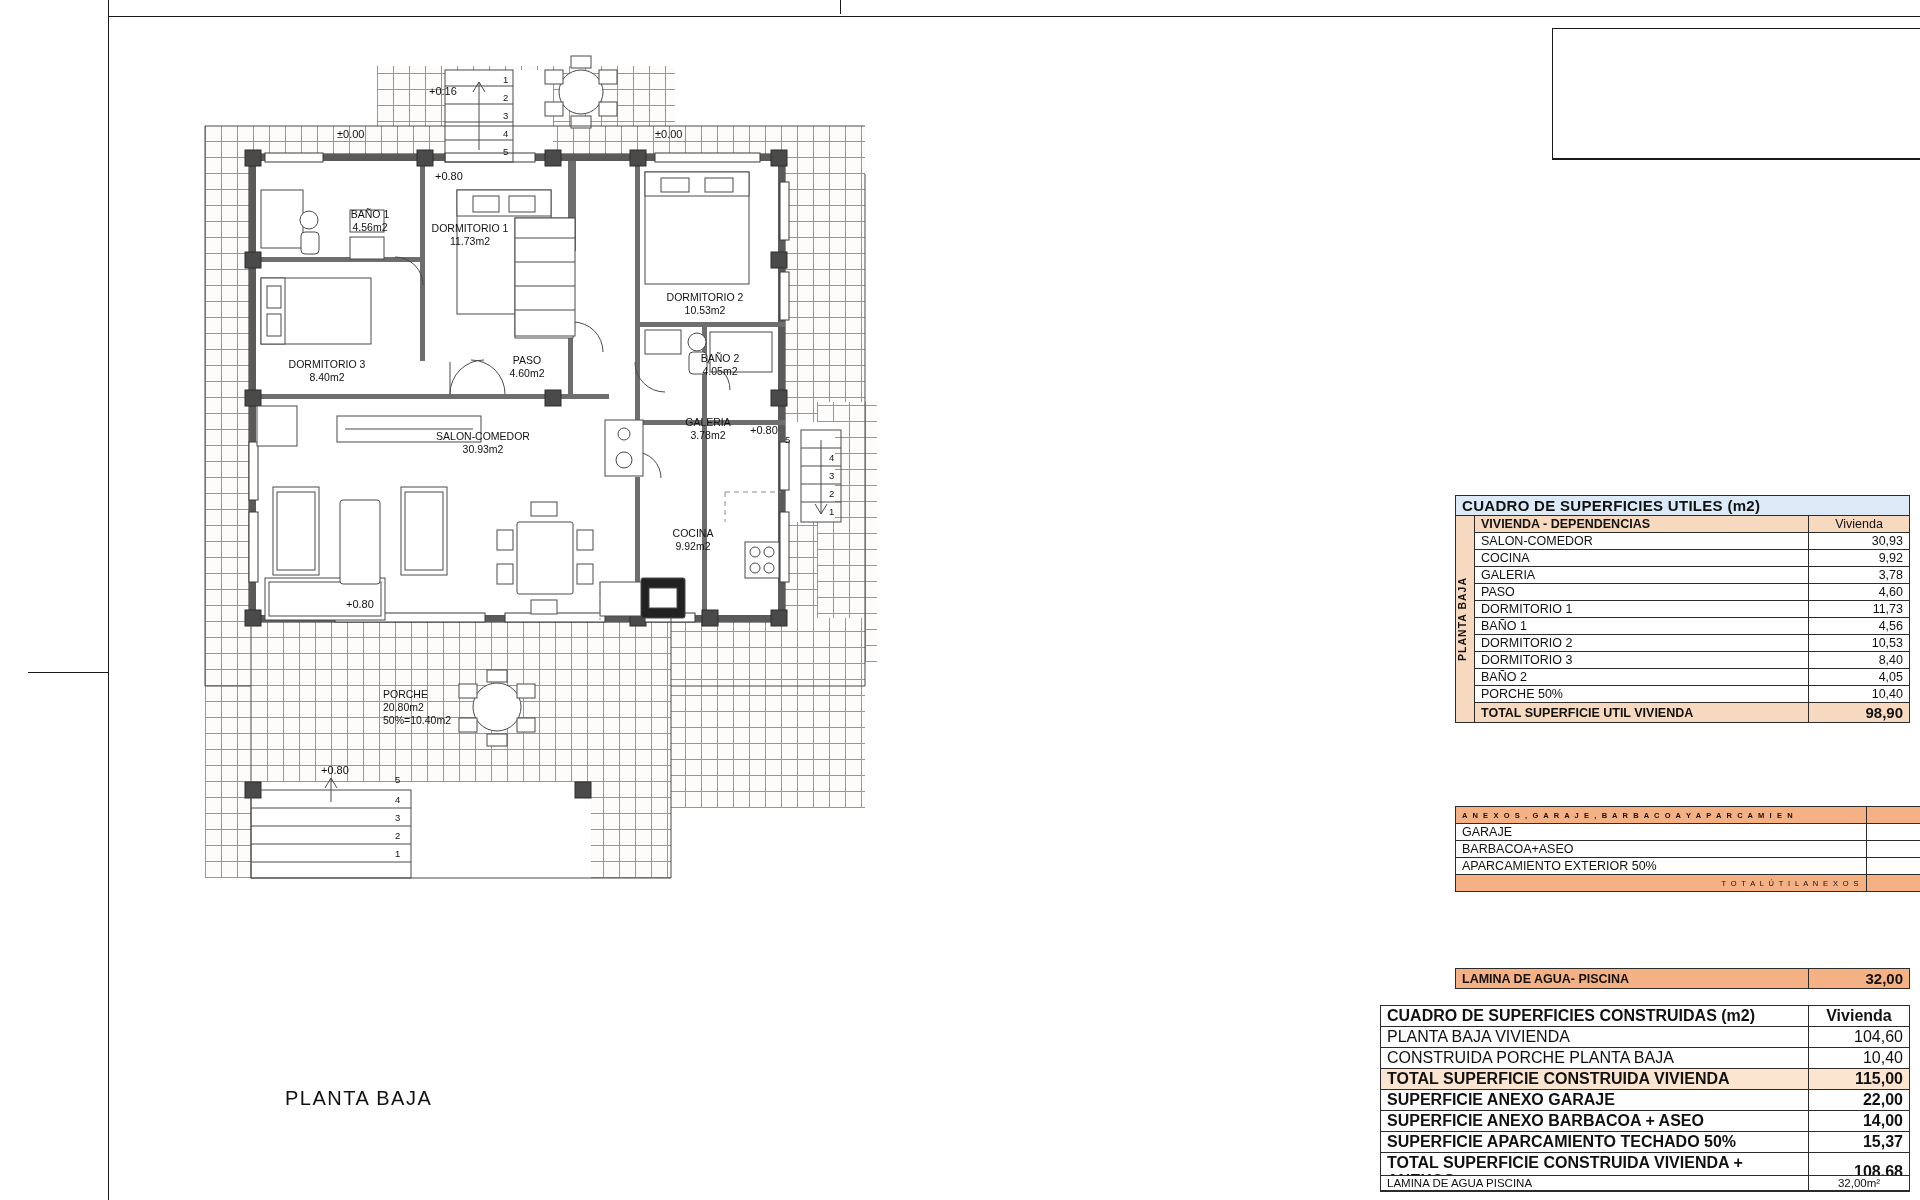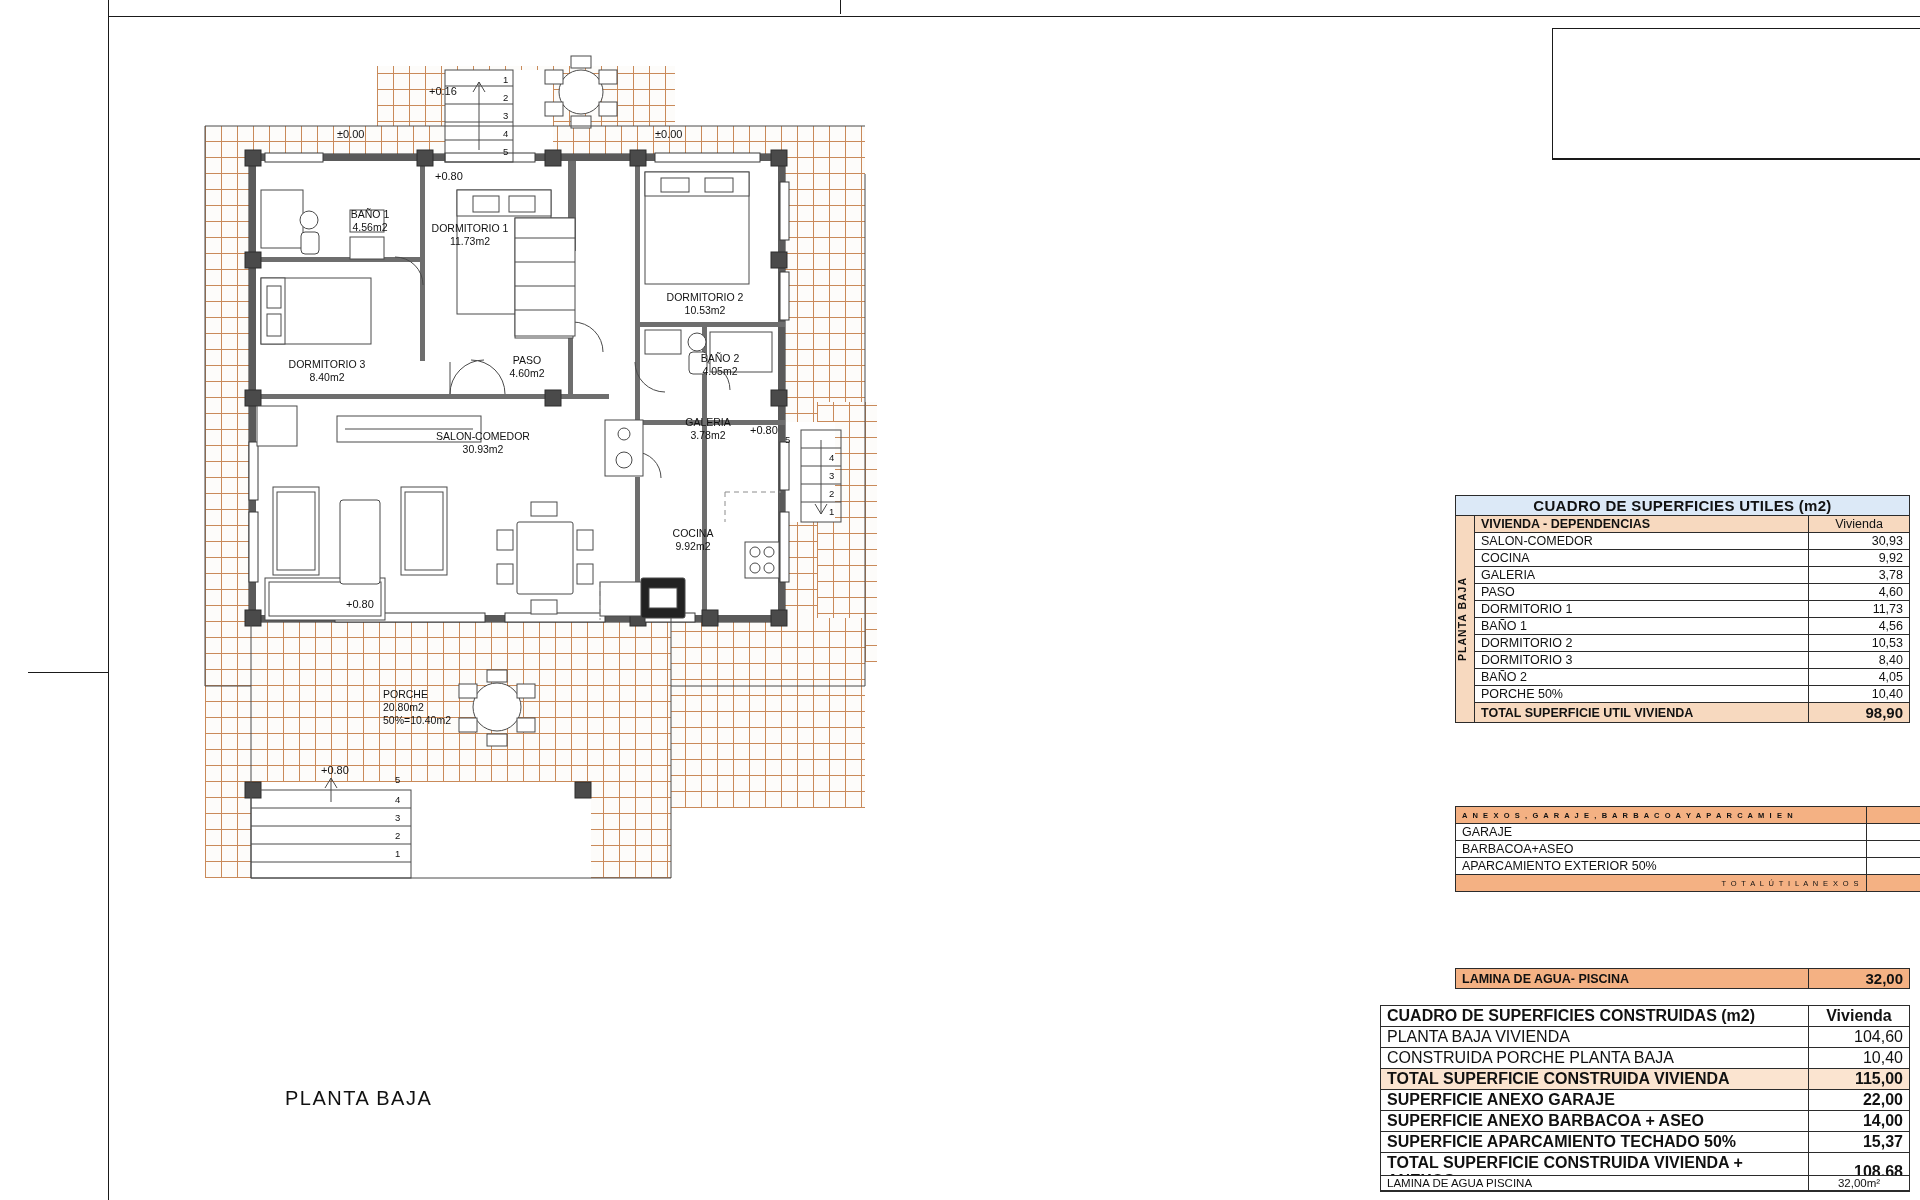--- a/index.html
+++ b/index.html
@@ -34,21 +34,21 @@
   .lbl{position:absolute;font-size:10.5px;color:#111;text-align:center;line-height:1.25;white-space:nowrap;}
   .lbl.sm{font-size:9.5px;}
   .lvl{position:absolute;font-size:11px;color:#111;}
   svg.ov{position:absolute;left:0;top:0;width:1030px;height:1090px;overflow:visible;}
 
   
   .tbl{position:absolute;border-collapse:collapse;font-size:12.5px;color:#111;background:#fff;}
   .tbl td,.tbl th{border:1px solid #2b2b2b;padding:1px 6px;}
 
   #t-utiles{left:1455px;top:495px;width:455px;}
-  #t-utiles .hdr{background:#dce9f7;font-weight:bold;font-size:15px;text-align:center;letter-spacing:.3px;}
+  #t-utiles .hdr{background:#dce9f7;font-weight:bold;font-size:15px;text-align:left;letter-spacing:.3px;}
   #t-utiles .sub{background:#f7d9bf;font-weight:bold;}
   #t-utiles .subr{background:#f7d9bf;text-align:center;font-weight:normal;}
   #t-utiles .num{text-align:right;margin-left:16px;}
   #t-utiles .tot{background:#f7d9bf;font-weight:bold;}
   #t-utiles .totnum{background:#f7d9bf;font-weight:bold;text-align:right;font-size:15px;}
   .vert{writing-mode:vertical-rl;transform:rotate(180deg);font-size:10.5px;letter-spacing:1px;text-align:center;}
 
   #t-anexos{left:1455px;top:806px;width:513px;}
   #t-anexos .hdr{background:#f4b183;font-weight:bold;font-size:7.5px;letter-spacing:1.6px;}
   #t-anexos .hdrnum{background:#f4b183;font-weight:bold;text-align:right;}

